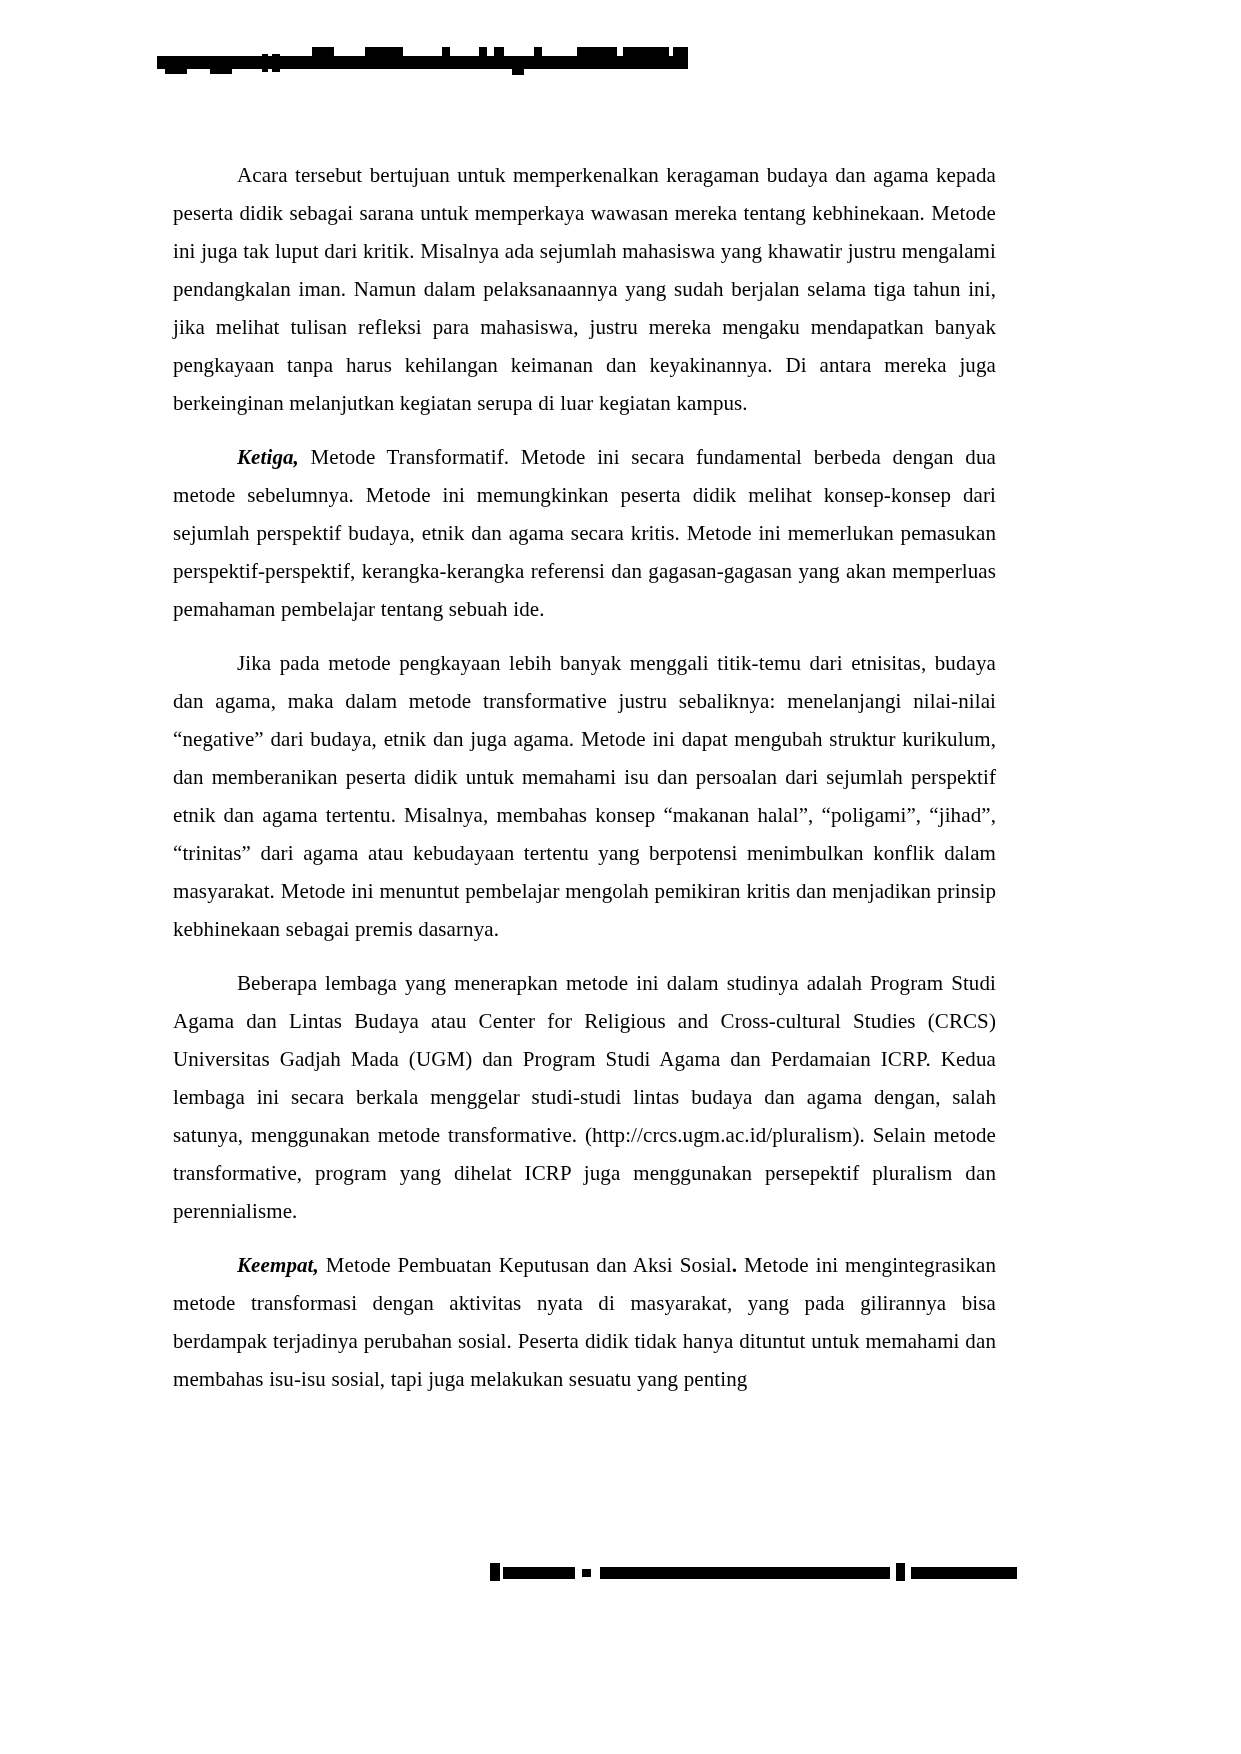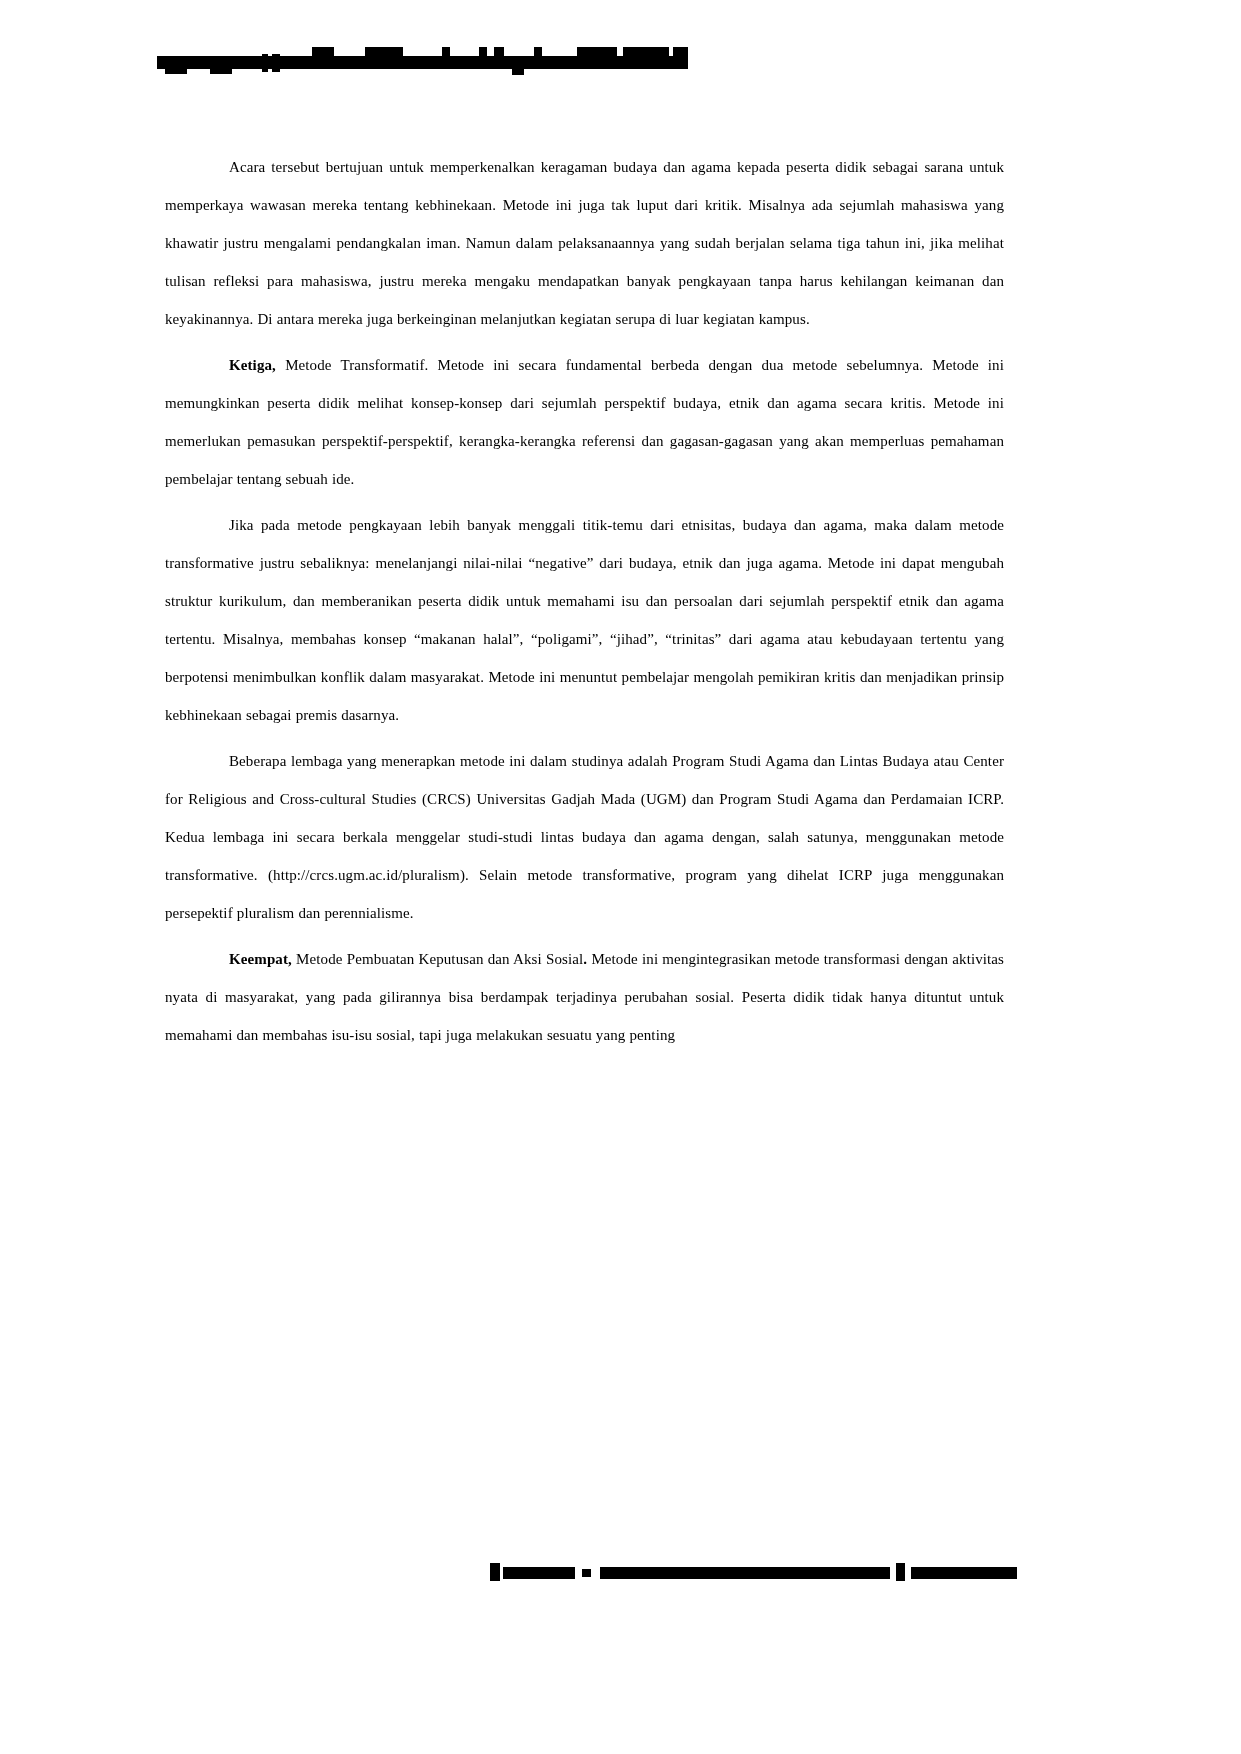--- a/index.html
+++ b/index.html
@@ -34,35 +34,35 @@
   }
 
   
   .content {
     position: absolute;
     left: 157px;
     top: 140px;
     width: 855px;
   }
   p.para {
-    margin: 8px;
+    margin: 16px;
     text-align: justify;
     text-justify: inter-word;
-    font-size: 15px;
+    font-size: 21px;
     line-height: 38px;
     text-indent: 64px;
     letter-spacing: 0.1px;
     word-spacing: 0.2px;
     -webkit-hyphens: none;
     hyphens: none;
   }
   p.para + p.para {
     margin-top: 0;
   }
-  .bi { font-weight: bold; }
+  .bi { font-weight: bold; font-style: italic; }
   .it { }
   .bd { font-weight: bold; }
 
   
   .footer-redaction {
     position: absolute;
     left: 490px;
     top: 1561px;
     width: 527px;
     height: 22px;

